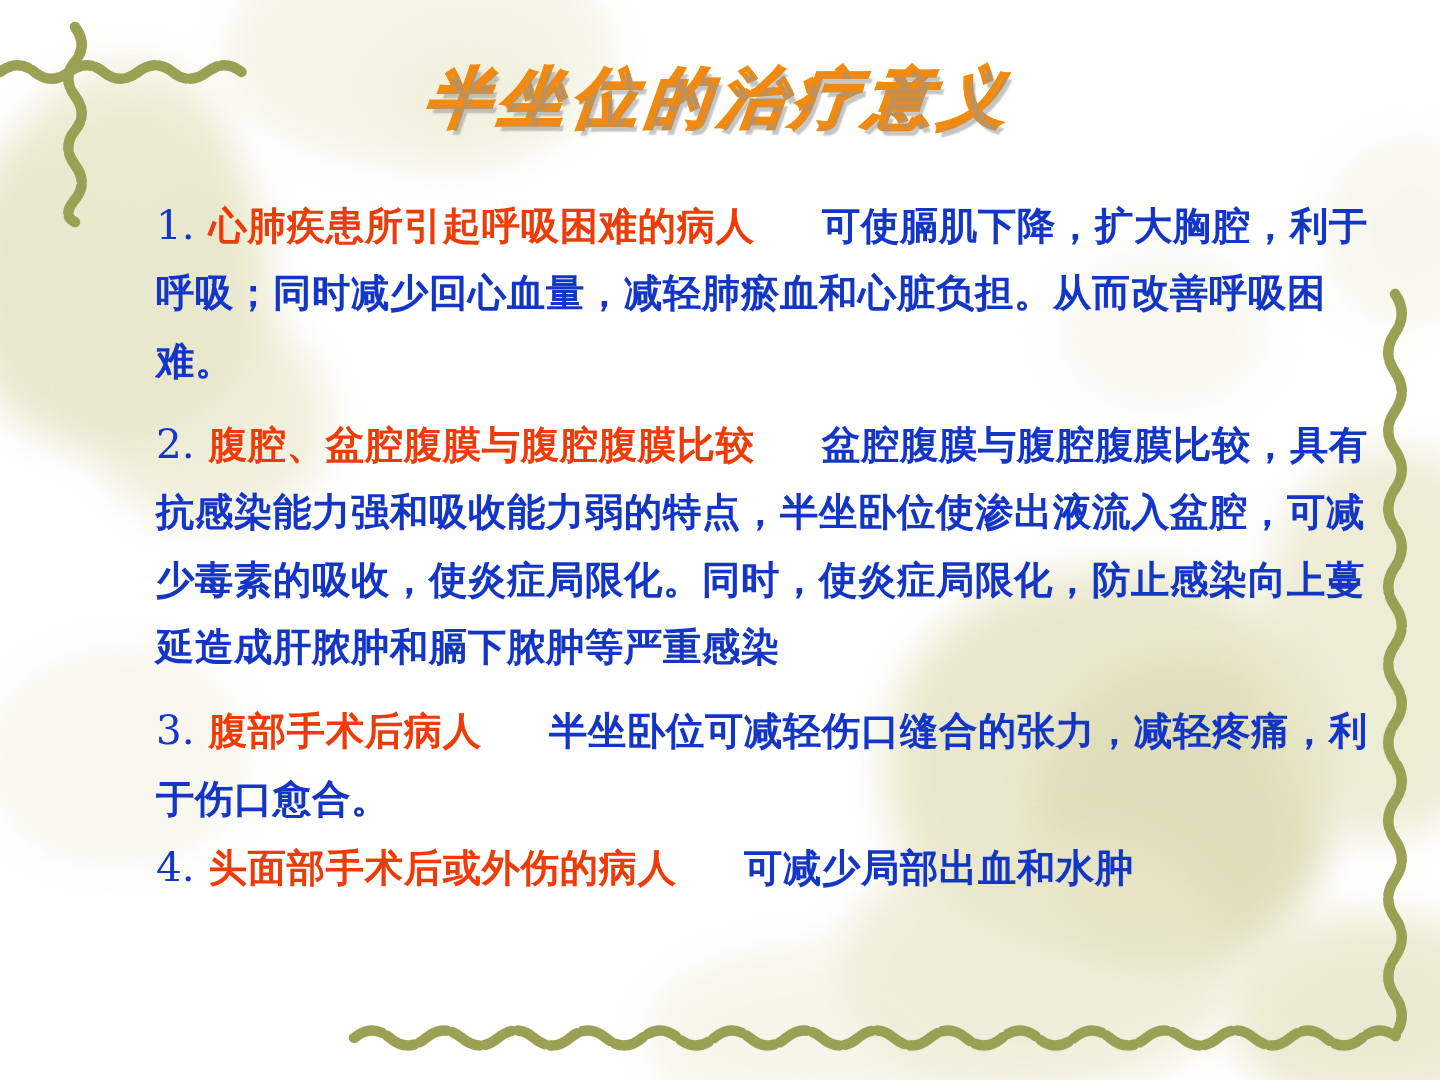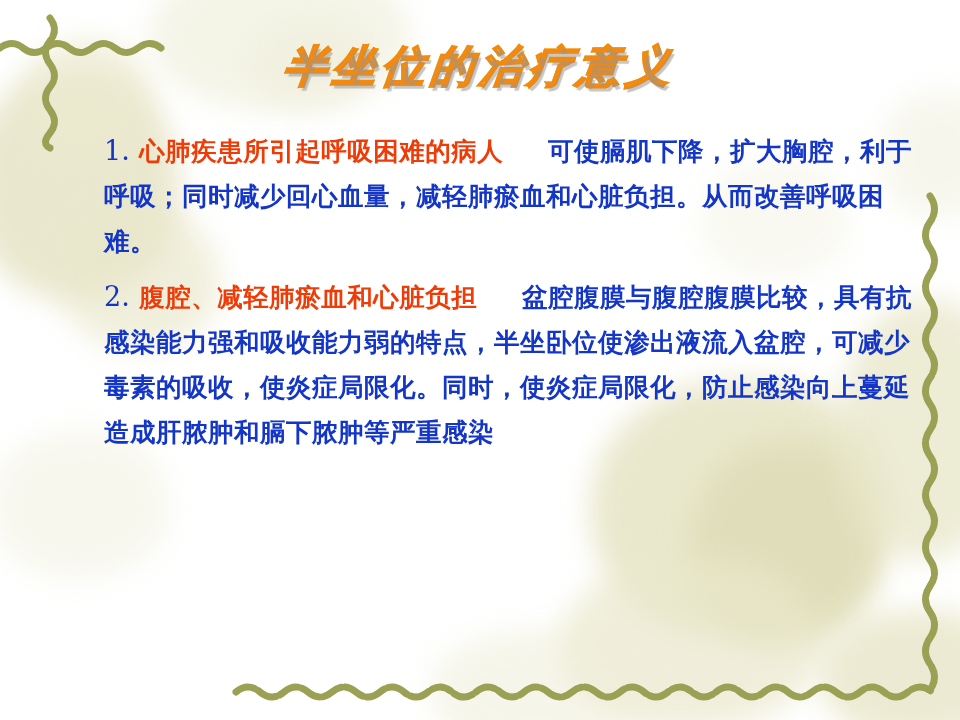--- a/index.html
+++ b/index.html
@@ -165,21 +165,33 @@
 
     <p class="para">
       <span class="num">1.</span>
       <span class="lead">心肺疾患所引起呼吸困难的病人</span>
       <span class="gap"></span>
       <span class="rest">可使膈肌下降，扩大胸腔，利于呼吸；同时减少回心血量，减轻肺瘀血和心脏负担。从而改善呼吸困难。</span>
     </p>
 
     <p class="para">
       <span class="num">2.</span>
-      <span class="lead">腹腔、减轻肺瘀血和心脏负担</span>
+      <span class="lead">腹腔、盆腔腹膜与腹腔腹膜比较</span>
       <span class="gap"></span>
       <span class="rest">盆腔腹膜与腹腔腹膜比较，具有抗感染能力强和吸收能力弱的特点，半坐卧位使渗出液流入盆腔，可减少毒素的吸收，使炎症局限化。同时，使炎症局限化，防止感染向上蔓延造成肝脓肿和膈下脓肿等严重感染</span>
     </p>
 
+    <p class="para tight">
+      <span class="num">3.</span>
+      <span class="lead">腹部手术后病人</span>
+      <span class="gap"></span>
+      <span class="rest">半坐卧位可减轻伤口缝合的张力，减轻疼痛，利于伤口愈合。</span>
+    </p>
 
+    <p class="para tight">
+      <span class="num">4.</span>
+      <span class="lead">头面部手术后或外伤的病人</span>
+      <span class="gap"></span>
+      <span class="rest">可减少局部出血和水肿</span>
+    </p>
 
   </div>
 </div>
 
 </body></html>

